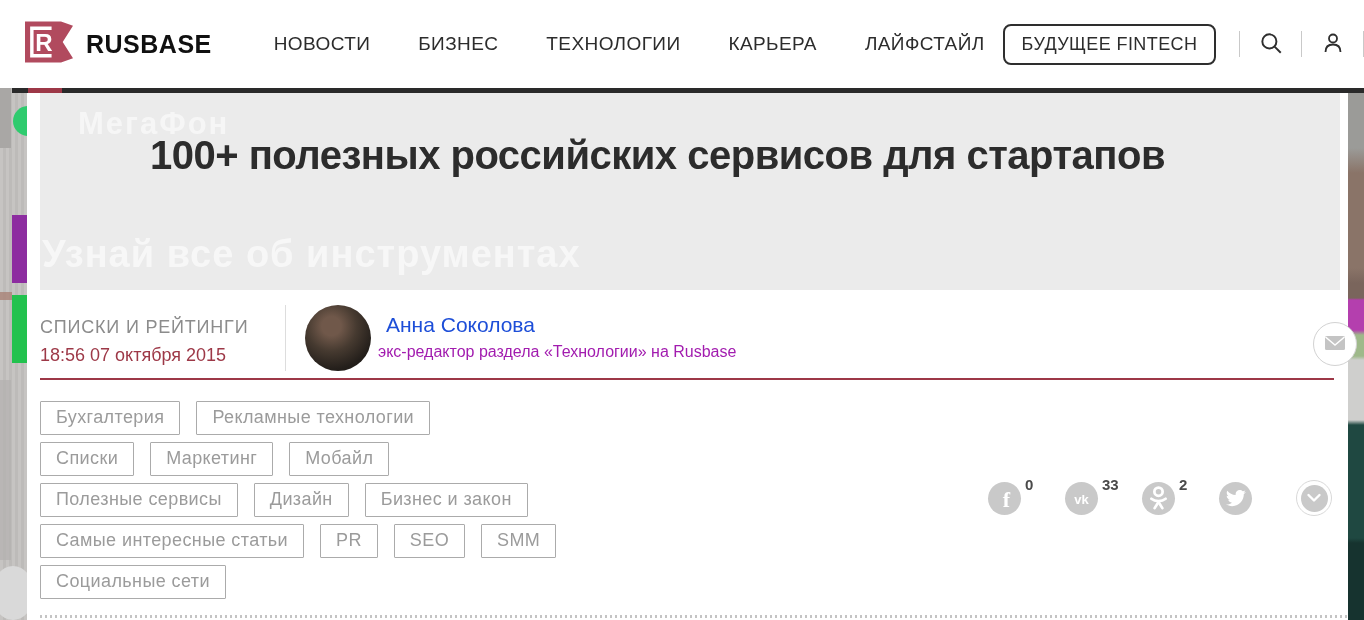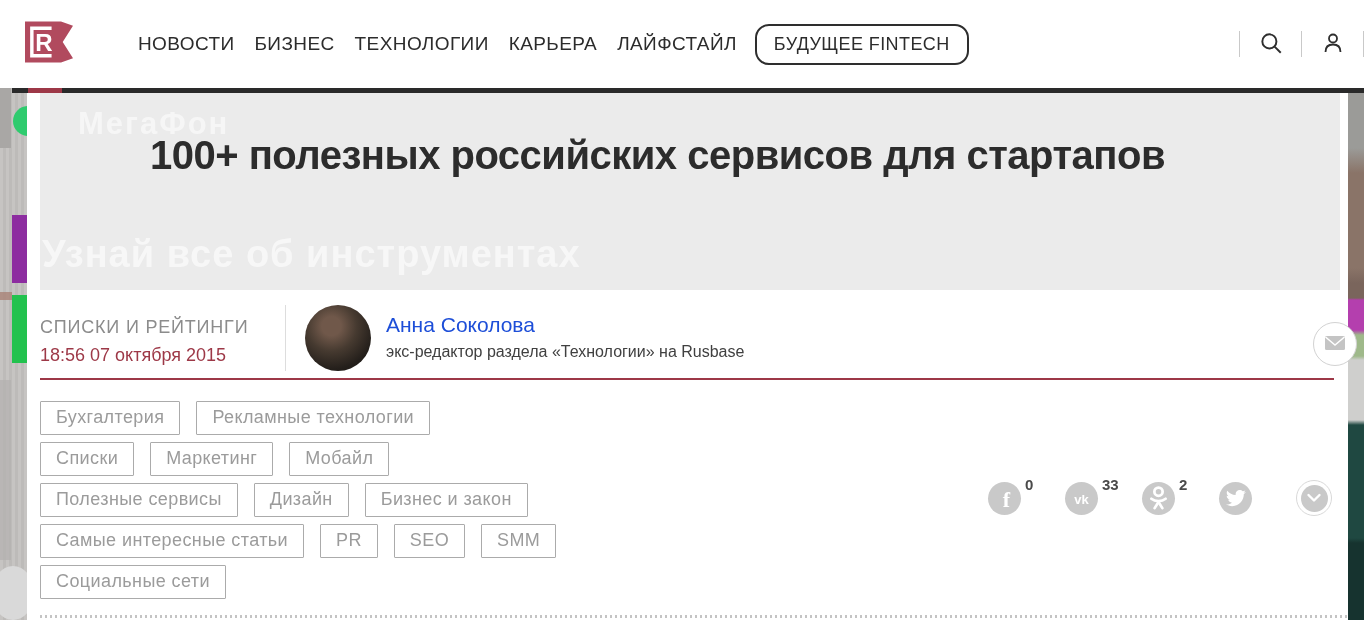--- a/index.html
+++ b/index.html
@@ -9,23 +9,23 @@
   }
   *{margin:0;padding:0;box-sizing:border-box;}
   html,body{width:1364px;height:620px;overflow:hidden;background:#fff;
     font-family:"Liberation Sans", sans-serif; position:relative;}
 
   
   .header{position:absolute;left:0;top:0;width:1364px;height:88px;background:#fff;
     display:flex;align-items:center;padding-left:22px;z-index:5;}
   .logo{display:flex;align-items:center;gap:10px;cursor:pointer;}
   .logo-brand{font-size:25px;font-weight:bold;color:#101010;letter-spacing:.5px;}
-  .nav{display:flex;align-items:center;gap:20px;margin-left:62px;}
+  .nav{display:flex;align-items:center;gap:48px;margin-left:62px;}
   .nav-item{font-size:19px;color:var(--dark);letter-spacing:.4px;cursor:pointer;white-space:nowrap;}
-  .fintech-btn{margin-left:18px;border:2px solid #2e2e2e;border-radius:14px;background:#fff;
+  .fintech-btn{margin-left:18px;border:2px solid #2e2e2e;border-radius:8px;background:#fff;
     font-size:18px;color:var(--dark);letter-spacing:.4px;padding:8px 17px;cursor:pointer;
     font-family:"Liberation Sans", sans-serif;white-space:nowrap;}
   .hdr-icons{margin-left:auto;display:flex;align-items:center;height:100%;}
   .hdr-div{width:1px;height:26px;background:#c9c9c9;}
   .icon-btn{width:61px;height:100%;display:flex;align-items:center;justify-content:center;
     background:none;border:none;cursor:pointer;}
 
   
   .progress{position:absolute;left:12px;top:88px;width:1352px;height:5px;background:var(--bar-bg);z-index:6;}
   .progress-fill{position:absolute;left:16px;top:0;width:34px;height:5px;background:var(--maroon);}
@@ -56,21 +56,21 @@
     font-weight:bold;color:var(--dark);letter-spacing:-.5px;}
 
   .meta{position:absolute;left:13px;top:212px;width:1307px;height:66px;}
   .meta-cat{font-size:18px;color:var(--gray-text);letter-spacing:.8px;cursor:pointer;
     position:absolute;left:0;top:12px;white-space:nowrap;}
   .meta-date{font-size:18px;font-weight:normal;color:var(--maroon);position:absolute;left:0;top:40px;white-space:nowrap;}
   .meta-div{position:absolute;left:245px;top:0;width:1px;height:66px;background:#ddd;}
   .avatar{position:absolute;left:265px;top:0;width:66px;height:66px;border-radius:50%;cursor:pointer;
     background:radial-gradient(circle at 40% 32%,#70584a 0 16%,#463a30 42%,#241f1b 72%,#17130f 100%);}
   .author-name{position:absolute;left:346px;top:8px;font-size:21px;color:#1d4ed8;cursor:pointer;white-space:nowrap;text-align:right;}
-  .author-role{position:absolute;left:346px;top:38px;font-size:16px;color:#404040;white-space:nowrap;}
+  .author-role{position:absolute;left:338px;top:38px;font-size:16px;color:#a21caf;white-space:nowrap;}
   .email-btn{position:absolute;left:1273px;top:17px;width:44px;height:44px;border-radius:50%;
     border:1.5px solid #d2d2d2;background:#fff;cursor:pointer;display:flex;align-items:center;justify-content:center;}
 
   .rule{position:absolute;left:13px;top:285px;width:1294px;height:2px;background:var(--maroon);}
 
   .tags{position:absolute;left:13px;top:308px;width:720px;}
   .tag-row{display:flex;gap:16px;margin-bottom:7px;}
   .tag{display:inline-block;border:1px solid var(--tag-border);border-radius:1px;color:var(--tag-text);
     font-size:18px;letter-spacing:.4px;padding:5px 15px 6px;cursor:pointer;white-space:nowrap;background:#fff;}
 
@@ -92,20 +92,21 @@
 
 <div class="header">
   <div class="logo">
     <span>
       <svg width="54" height="48" viewBox="0 0 62 56">
         <path d="M3 4 H45 L59 9 L47 28 L59 47 L45 52 H3 Z" fill="#b14a5e"></path>
         <path d="M34 12 H11 V44 H34" fill="none" stroke="#fff" stroke-width="4"></path>
         <text x="15" y="39" font-size="28" font-weight="bold" fill="#fff" font-family="Liberation Sans, sans-serif">R</text>
       </svg>
     </span>
+    <span class="logo-brand">RUSBASE</span>
   </div>
   <div class="nav">
     <span class="nav-item">НОВОСТИ</span>
     <span class="nav-item">БИЗНЕС</span>
     <span class="nav-item">ТЕХНОЛОГИИ</span>
     <span class="nav-item">КАРЬЕРА</span>
     <span class="nav-item">ЛАЙФСТАЙЛ</span>
   </div>
   <button class="fintech-btn">БУДУЩЕЕ FINTECH</button>
   <div class="hdr-icons">

